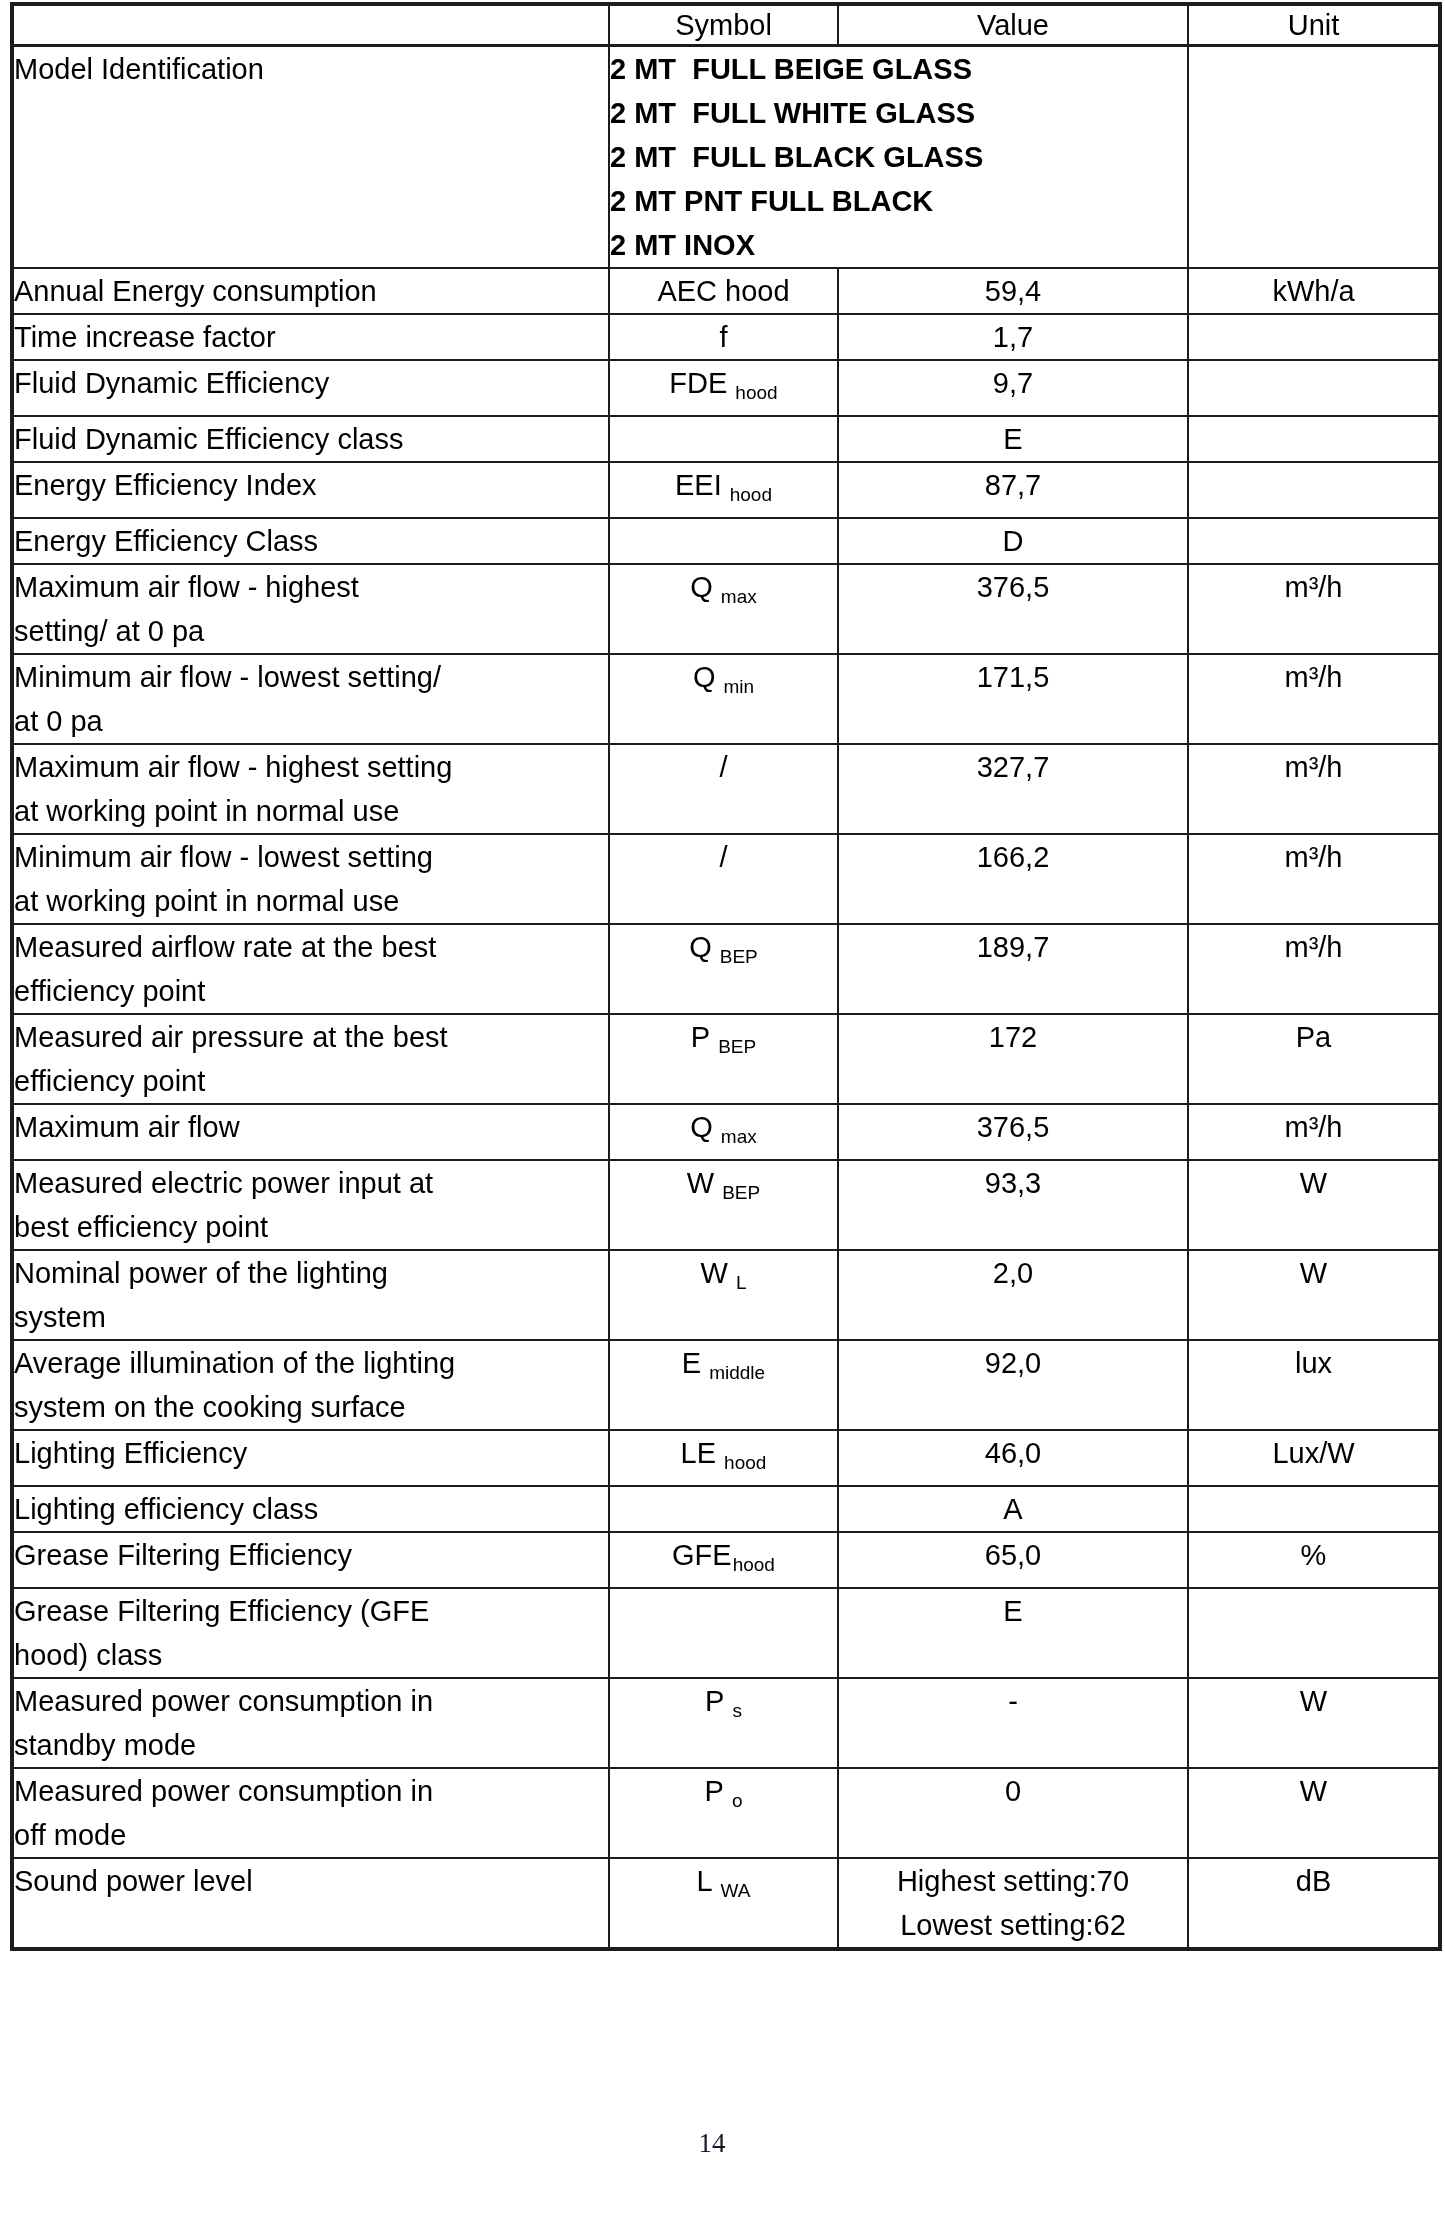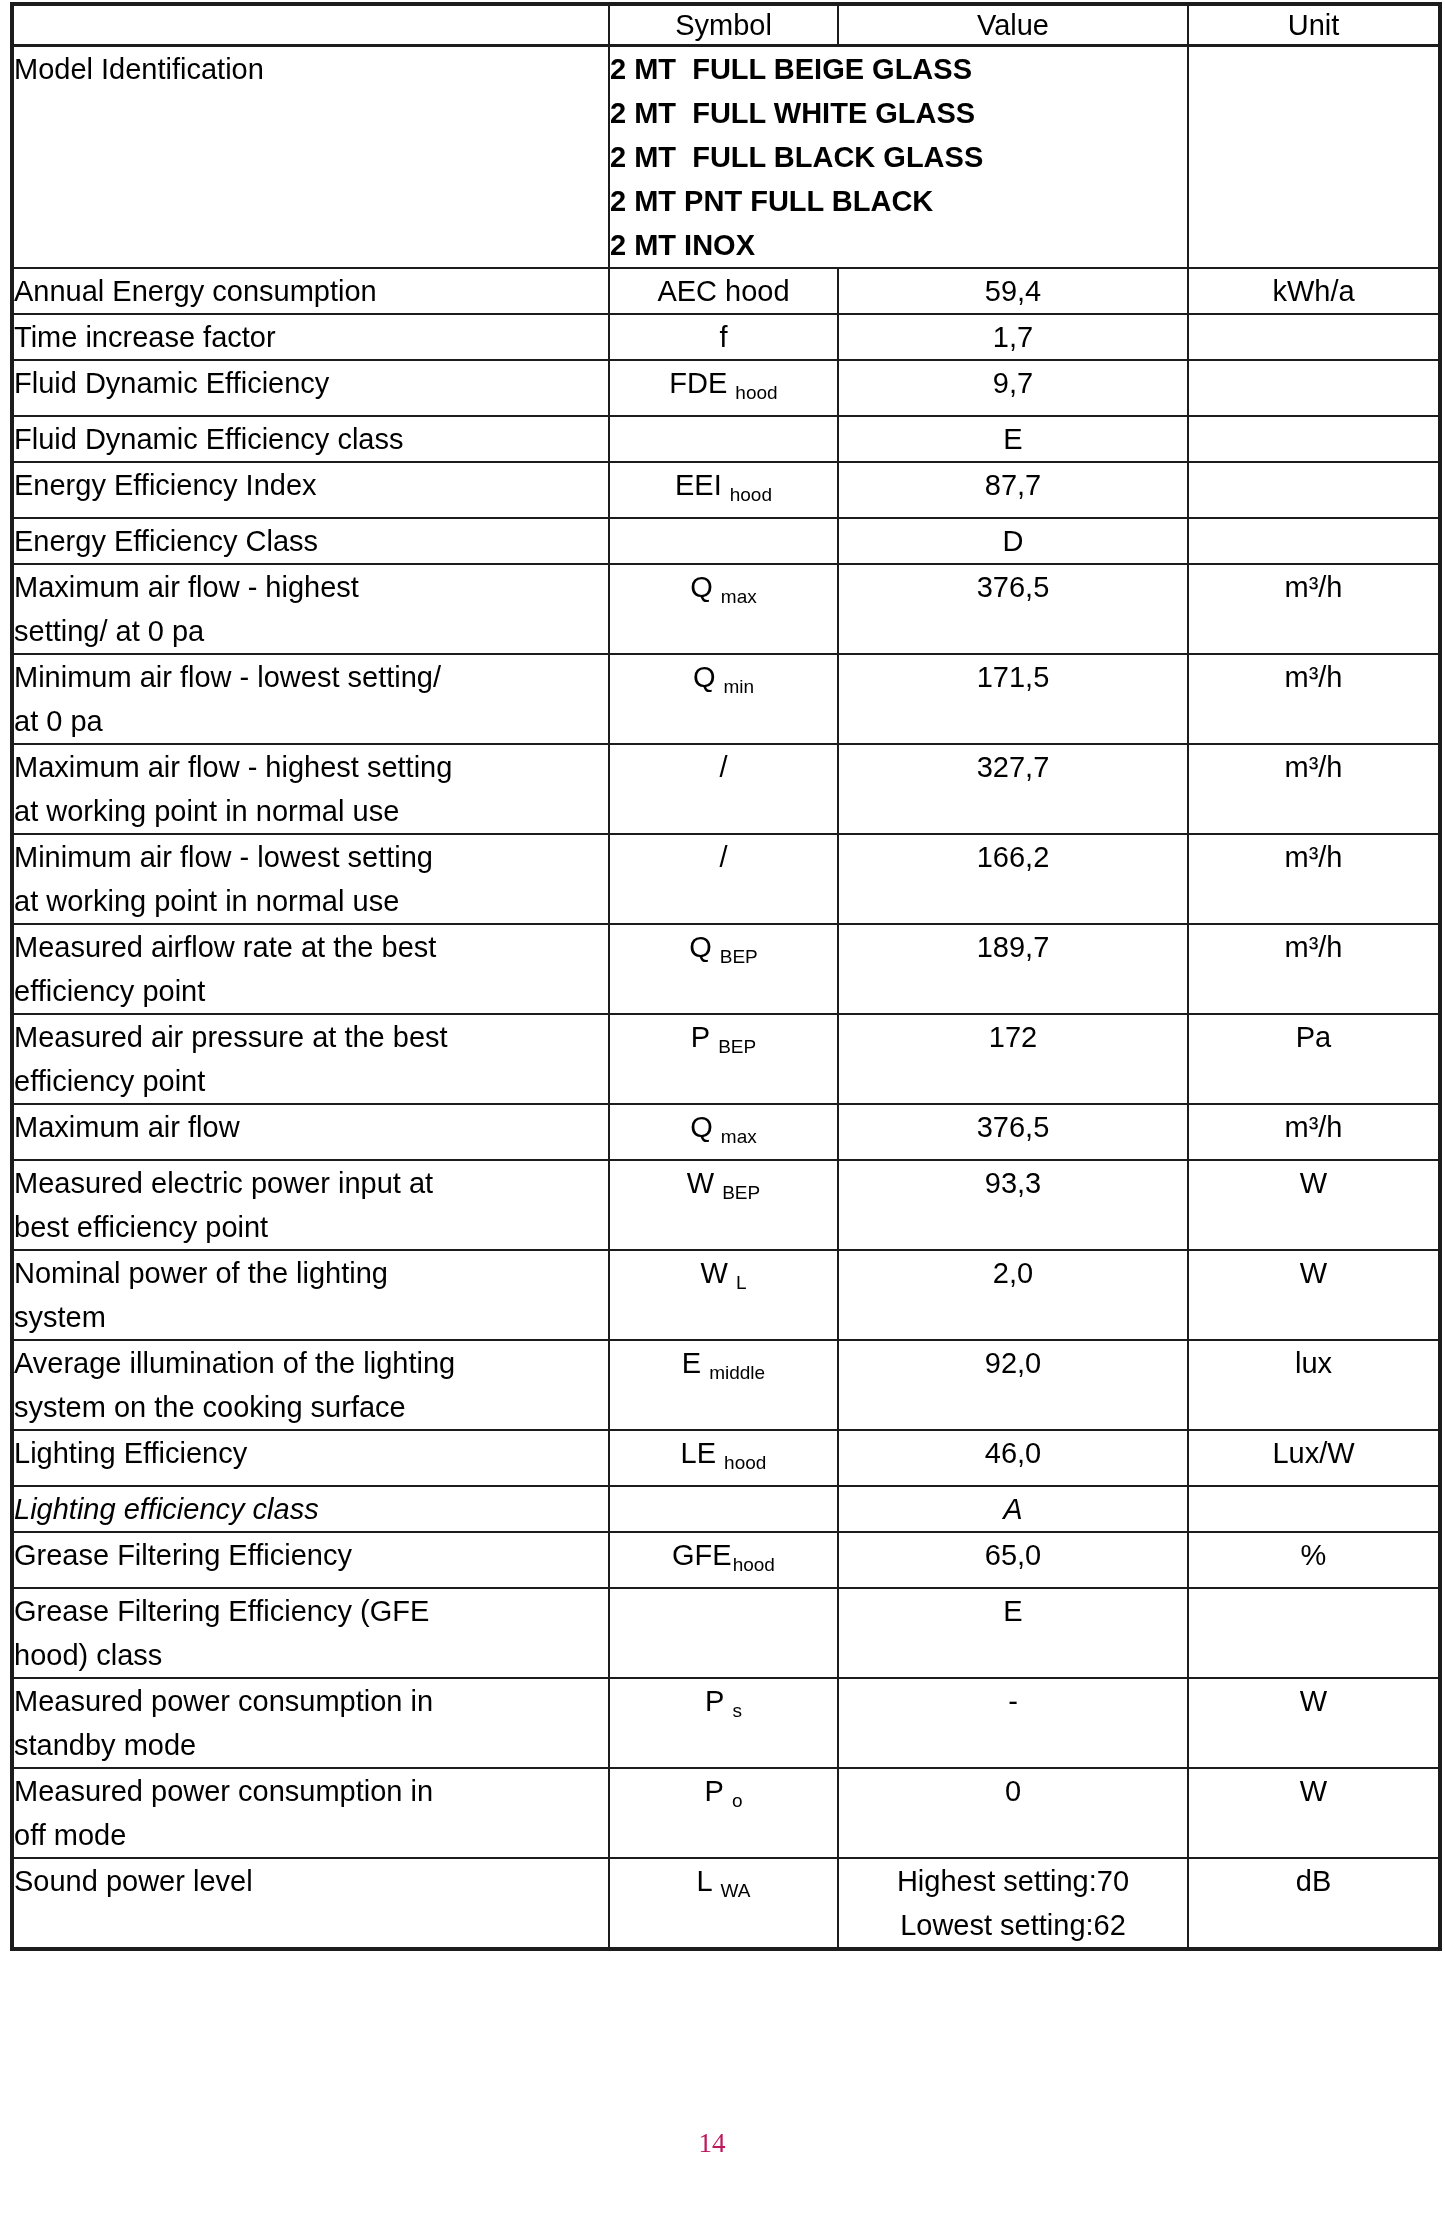--- a/index.html
+++ b/index.html
@@ -72,21 +72,21 @@
     white-space: pre-wrap;
   }
   .page-number {
     position: absolute;
     left: 0;
     top: 2128px;
     width: 1424px;
     text-align: center;
     font-family: "Liberation Serif", serif;
     font-size: 27px;
-    color: #be185d;
+    color: #0f172a;
   }
 </style>
 </head>
 <body>
 
 <div class="page">
 
   <table class="spec">
     <colgroup>
       <col style="width:597px">
@@ -216,21 +216,21 @@
           <td class="t-sym"><span>E</span><span class="sym-sub">middle</span></td>
           <td class="t-val">92,0</td>
           <td class="t-unit">lux</td>
         </tr>
         <tr style="height: 45px;">
           <td class="t-label">Lighting Efficiency</td>
           <td class="t-sym"><span>LE</span><span class="sym-sub">hood</span></td>
           <td class="t-val">46,0</td>
           <td class="t-unit">Lux/W</td>
         </tr>
-        <tr style="height: 45px; font-style: italic;">
+        <tr style="height: 45px;">
           <td class="t-label">Lighting efficiency class</td>
           <td class="t-sym"><span></span></td>
           <td class="t-val">A</td>
           <td class="t-unit"></td>
         </tr>
         <tr style="height: 45px;">
           <td class="t-label">Grease Filtering Efficiency</td>
           <td class="t-sym"><span>GFE</span><span class="sym-sub tight">hood</span></td>
           <td class="t-val">65,0</td>
           <td class="t-unit">%</td>

